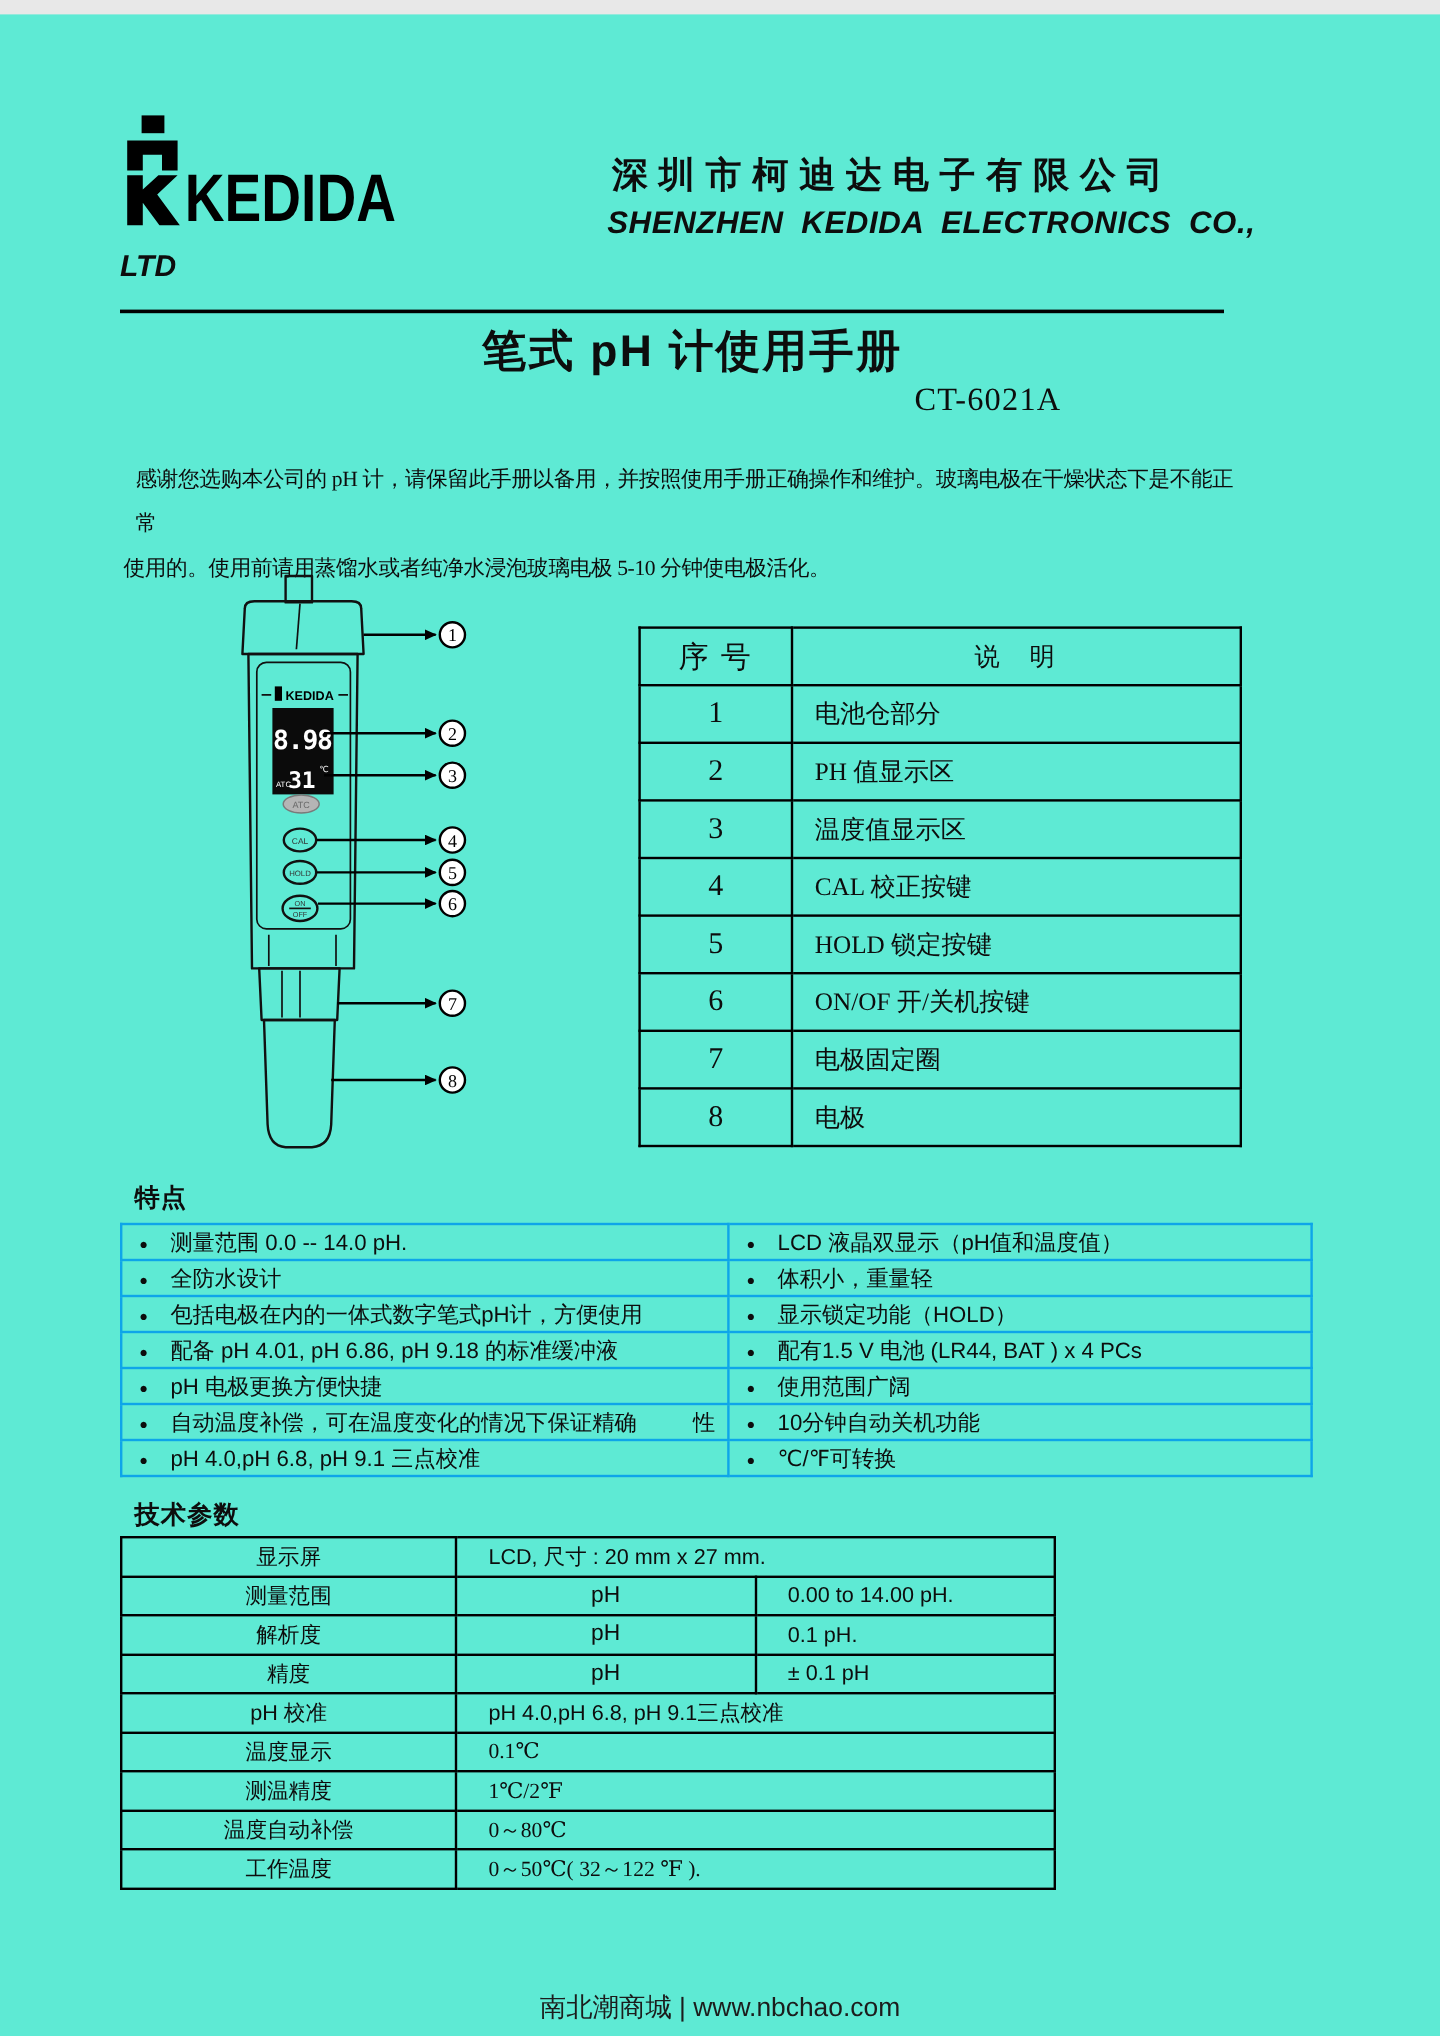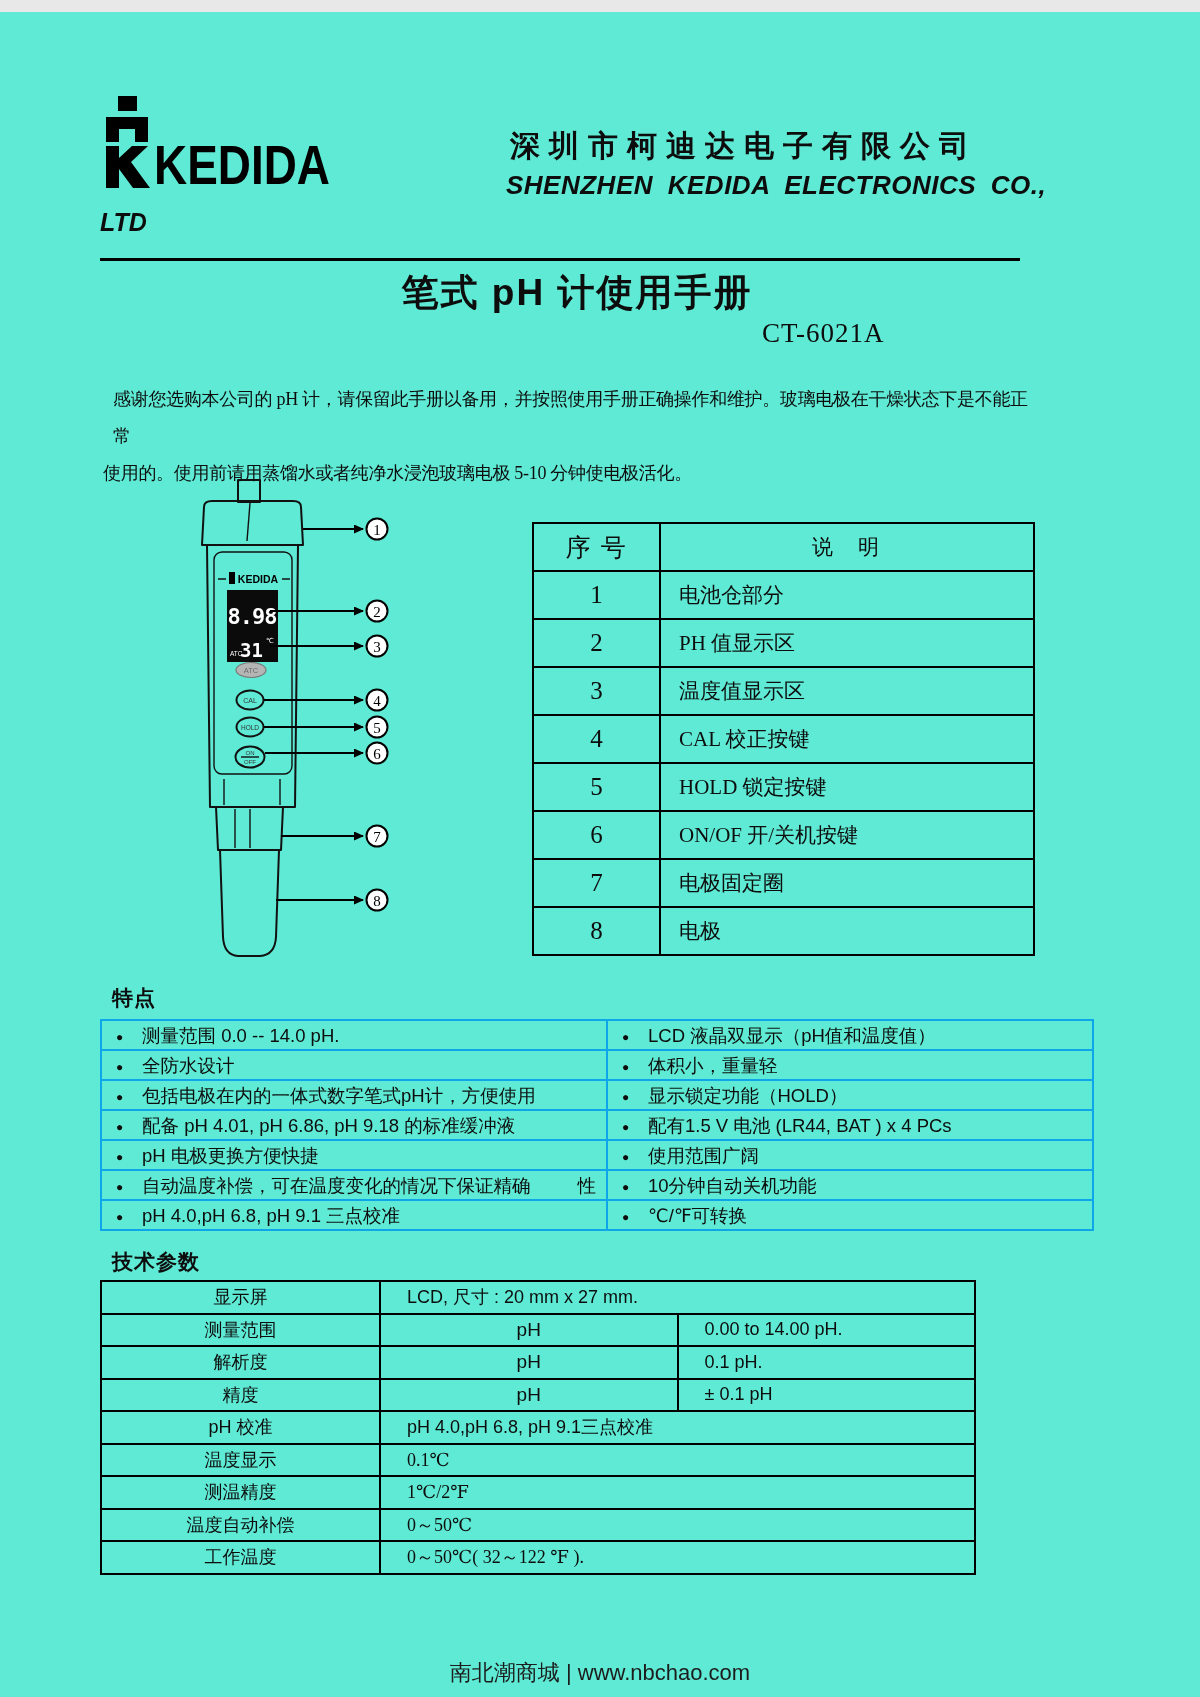--- a/index.html
+++ b/index.html
@@ -61,21 +61,21 @@
   .features-table td { border:2px solid #0ea5e9; height:28px; font-size:18.5px;
     padding:0 0 0 14px; vertical-align:middle; white-space:nowrap; }
   .features-table .fl { width:490px; }
   .features-table .fr { width:470px; }
   .bullet::before { content:"●"; font-size:12px; }
   .bullet { display:inline-block; width:26px; vertical-align:1px; }
   .spread { display:flex; justify-content:space-between; padding-right:10px;align-items:flex-end; }
 
   
   .specs-heading { left:112px; top:1236px; }
-  .specs-table { left:100px; top:1268px; width:876px; }
+  .specs-table { left:100px; top:1268px; width:780px; }
   .specs-table td { border:2px solid #000; height:28.5px; font-size:18px;
     vertical-align:middle; white-space:nowrap; }
   .specs-table .s-label { width:275px; text-align:center; }
   .specs-table .s-sub   { width:200px; text-align:center;
     font-family:"Liberation Sans","DejaVu Sans",sans-serif; font-size:19px; }
   .specs-table .s-val   { text-align:left; padding-left:26px; }
   .v-sans { font-family:"Liberation Sans","DejaVu Sans",sans-serif; }
   .v-serif{ font-family:"Liberation Serif","DejaVu Serif",serif; }
 
   
@@ -315,21 +315,21 @@
     <tr>
       <td class="s-label">温度显示</td>
       <td class="s-val v-serif" colspan="2">0.1℃</td>
     </tr>
     <tr>
       <td class="s-label">测温精度</td>
       <td class="s-val v-serif" colspan="2">1℃/2℉</td>
     </tr>
     <tr>
       <td class="s-label">温度自动补偿</td>
-      <td class="s-val v-serif" colspan="2">0～50℃</td>
+      <td class="s-val v-serif" colspan="2">0～80℃</td>
     </tr>
     <tr>
       <td class="s-label">工作温度</td>
       <td class="s-val v-serif" colspan="2">0～50℃( 32～122 ℉ ).</td>
     </tr>
   </tbody>
     </table>
 
   <div class="abs footer">南北潮商城 | www.nbchao.com</div>
 

